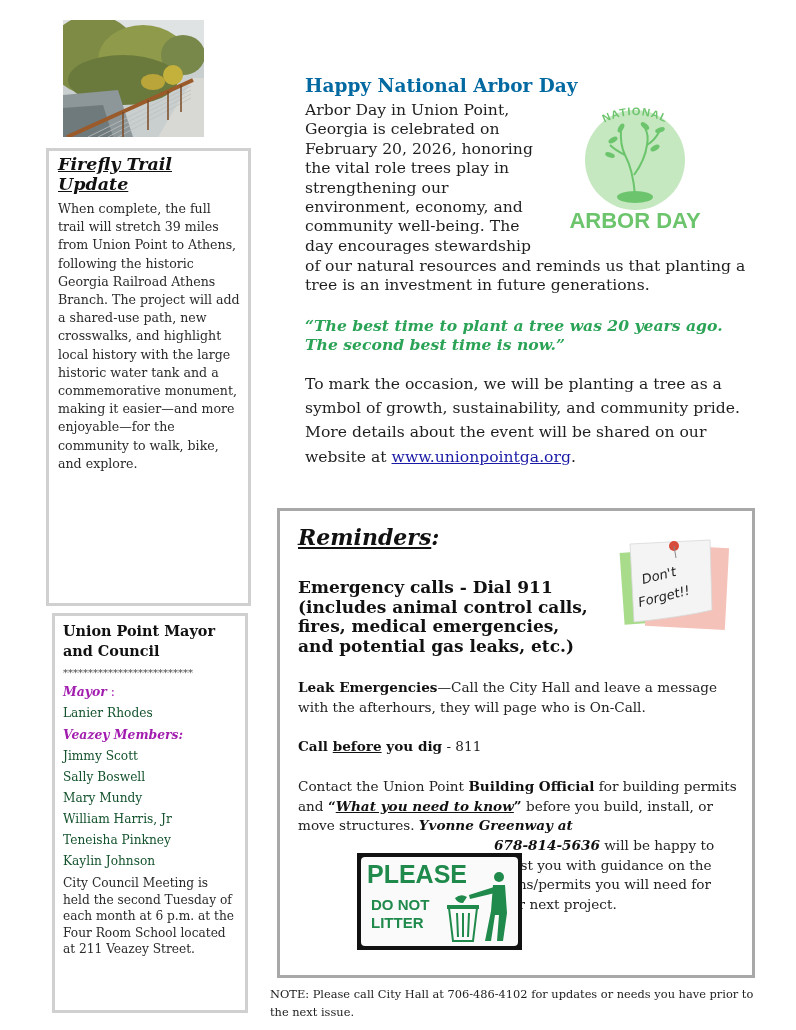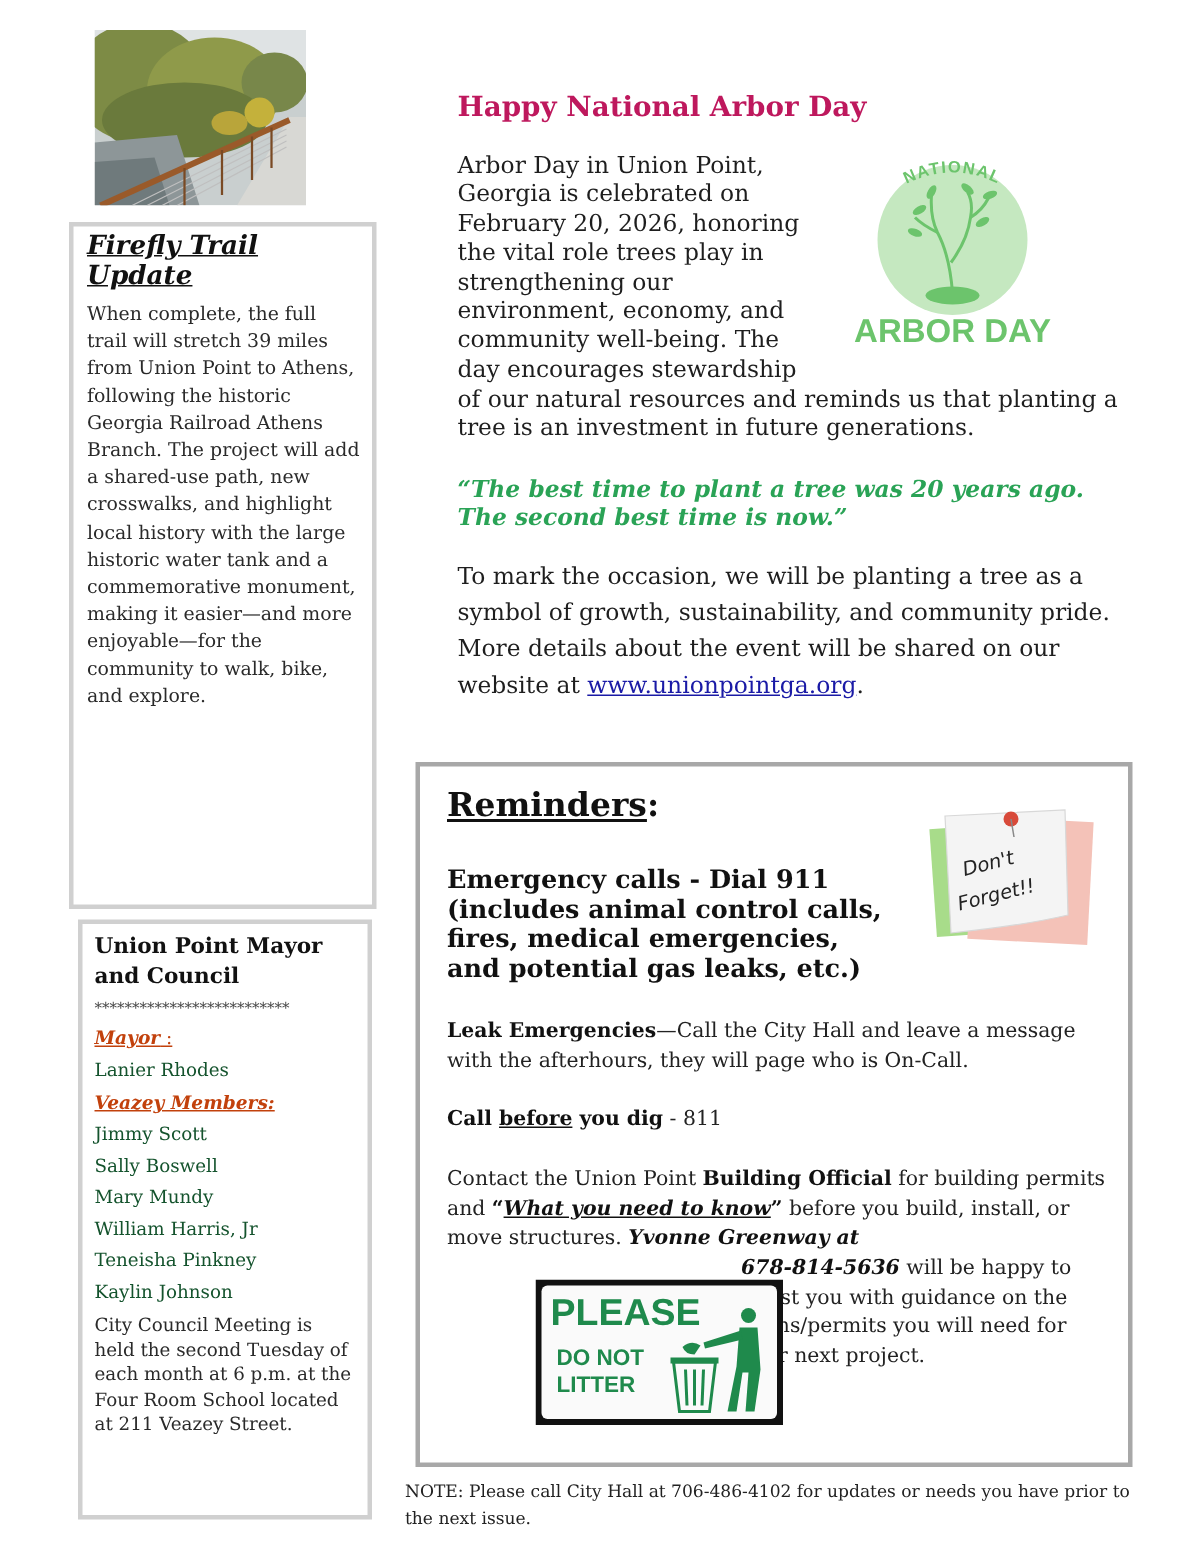--- a/index.html
+++ b/index.html
@@ -12,37 +12,37 @@
 
   
   .firefly { left:46px; top:148px; width:205px; height:458px; border:3px solid #d0d0d0; box-sizing:border-box; padding:3px 7px 0 9px; }
   .firefly h2 { margin:0 0 6px 0; font-size:17.5px; font-style:italic; font-weight:bold; text-decoration:underline; color:#111; }
   .firefly p { margin:0 0 9px 0; font-size:12.6px; line-height:18.2px; color:#2a2a2a; }
 
   
   .council { left:52px; top:613px; width:196px; height:400px; border:3px solid #d0d0d0; box-sizing:border-box; padding:5px 8px 0 8px; }
   .council h3 { margin:0; font-size:14.4px; font-weight:bold; line-height:20px; color:#111; }
   .council .stars { font-size:10px; letter-spacing:0px; margin:6px 0 6px 0; color:#444; overflow:hidden; white-space:nowrap; }
-  .council .role { font-size:12.4px; font-weight:bold; font-style:italic; margin:0 0 7px 0; color:#c2410c;text-decoration:underline; }
+  .council .role { font-size:12.4px; font-weight:bold; font-style:italic; margin:0 0 7px 0; color:#a21caf; }
   .council .role span.colon { font-weight:normal; font-style:normal; }
   .council .name { font-size:12.2px; margin:0 0 7px 0; color:#14532d; }
   .council .meeting { font-size:12.2px; line-height:16.5px; color:#2a2a2a; margin:0; }
 
   
-  .arbor-title { left:305px; top:61px; font-size:18.5px; font-weight:bold; color:#be185d; }
+  .arbor-title { left:305px; top:75px; font-size:18.5px; font-weight:bold; color:#0369a1; }
   .arbor-body1 { left:305px; top:101px; width:235px; font-size:15.6px; line-height:19.4px; color:#1e1e1e; }
   .arbor-body2 { left:305px; top:257px; width:450px; font-size:15.6px; line-height:19.4px; color:#1e1e1e; }
   .arbor-logo { left:565px; top:100px; width:145px; height:135px; }
   .quote { left:305px; top:316px; width:450px; font-size:15.6px; line-height:19.4px; font-weight:bold; font-style:italic; color:#2aa356; }
   .mark { left:305px; top:372px; width:450px; font-size:15.6px; line-height:24.2px; color:#1e1e1e; }
   .mark a { color:#1a1aa6; text-decoration:underline; }
 
   
   .reminders { left:277px; top:508px; width:478px; height:470px; border:3px solid #a8a8a8; box-sizing:border-box; }
-  .rem-title { left:298px; top:524px; font-size:22px; font-weight:bold; color:#111; }
+  .rem-title { left:298px; top:524px; font-size:22px; font-weight:bold; font-style:italic; color:#111; }
   .rem-title .t { text-decoration:underline; }
   .emergency { left:298px; top:578px; width:300px; font-size:17px; line-height:19.5px; font-weight:bold; color:#111; }
   .leak { left:298px; top:678px; width:450px; font-size:13.6px; line-height:19.5px; color:#222; }
   .dig { left:298px; top:738px; font-size:13.6px; color:#222; }
   .contact { left:298px; top:777px; width:450px; font-size:13.6px; line-height:19.5px; color:#222; }
   .assist { left:494px; top:836px; width:240px; font-size:13.6px; line-height:19.5px; color:#222; }
   b, .b { font-weight:bold; color:#111; }
   .u { text-decoration:underline; }
   .bi { font-weight:bold; font-style:italic; color:#111; }
 

